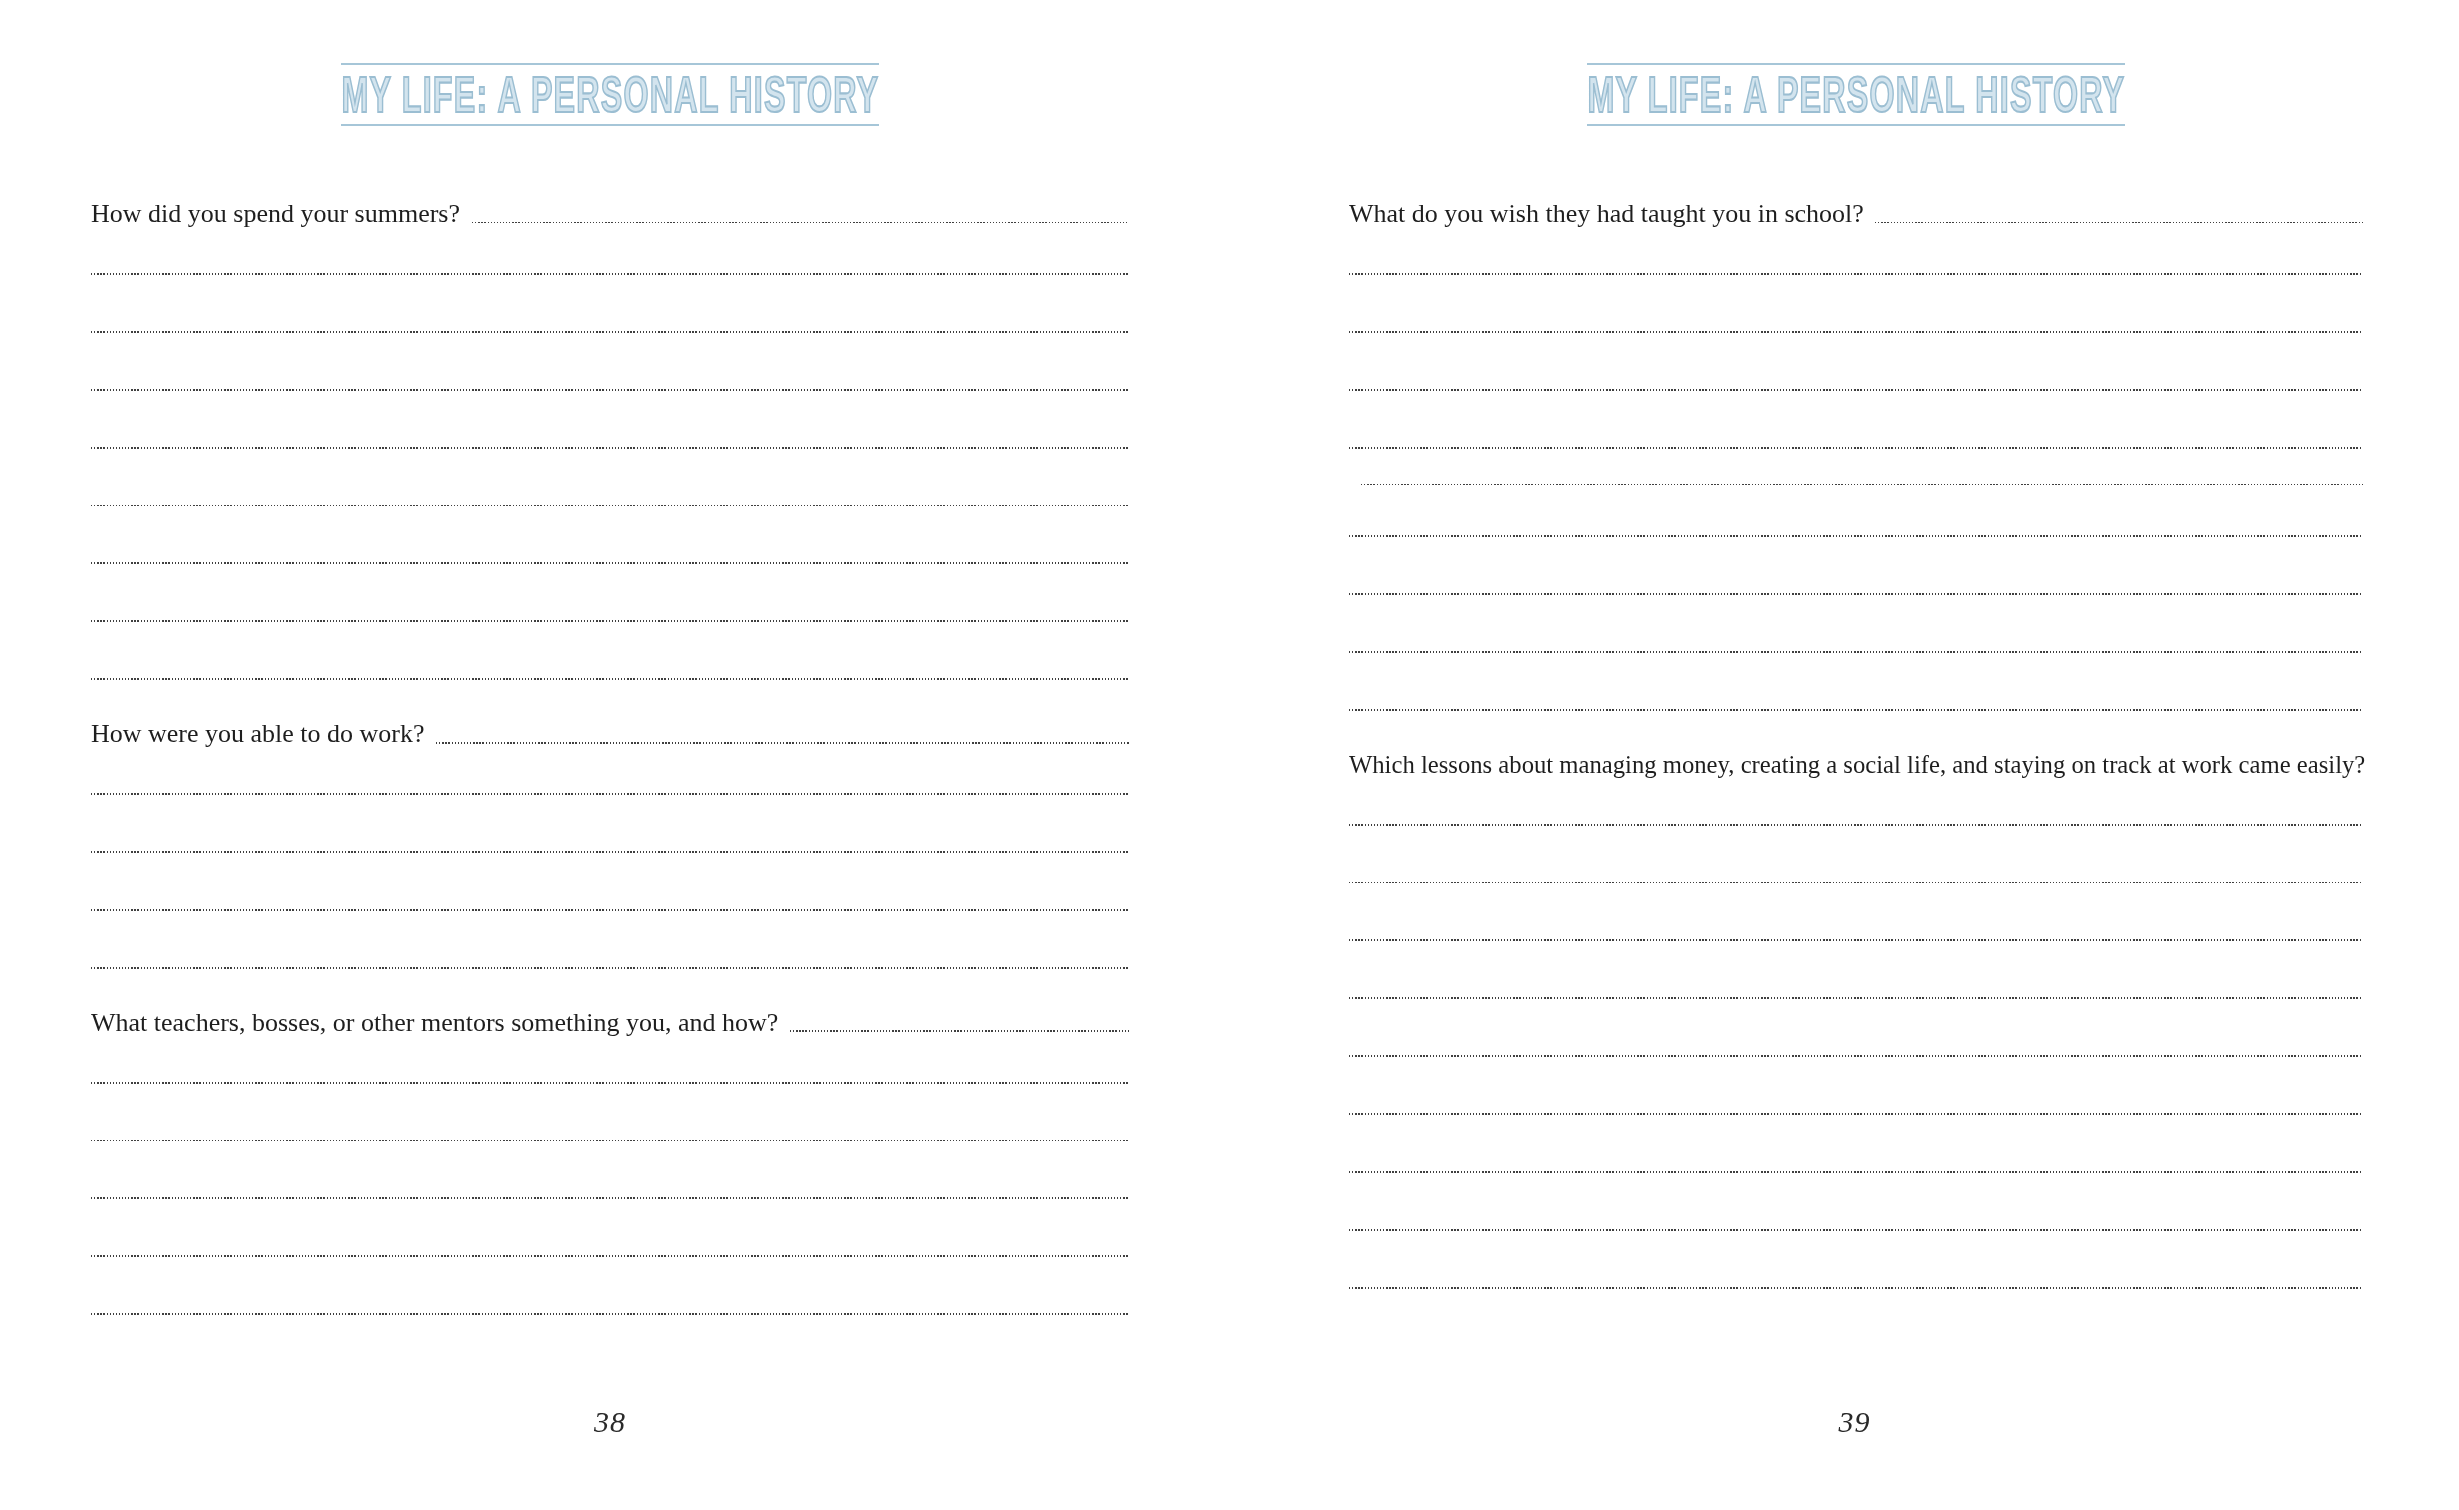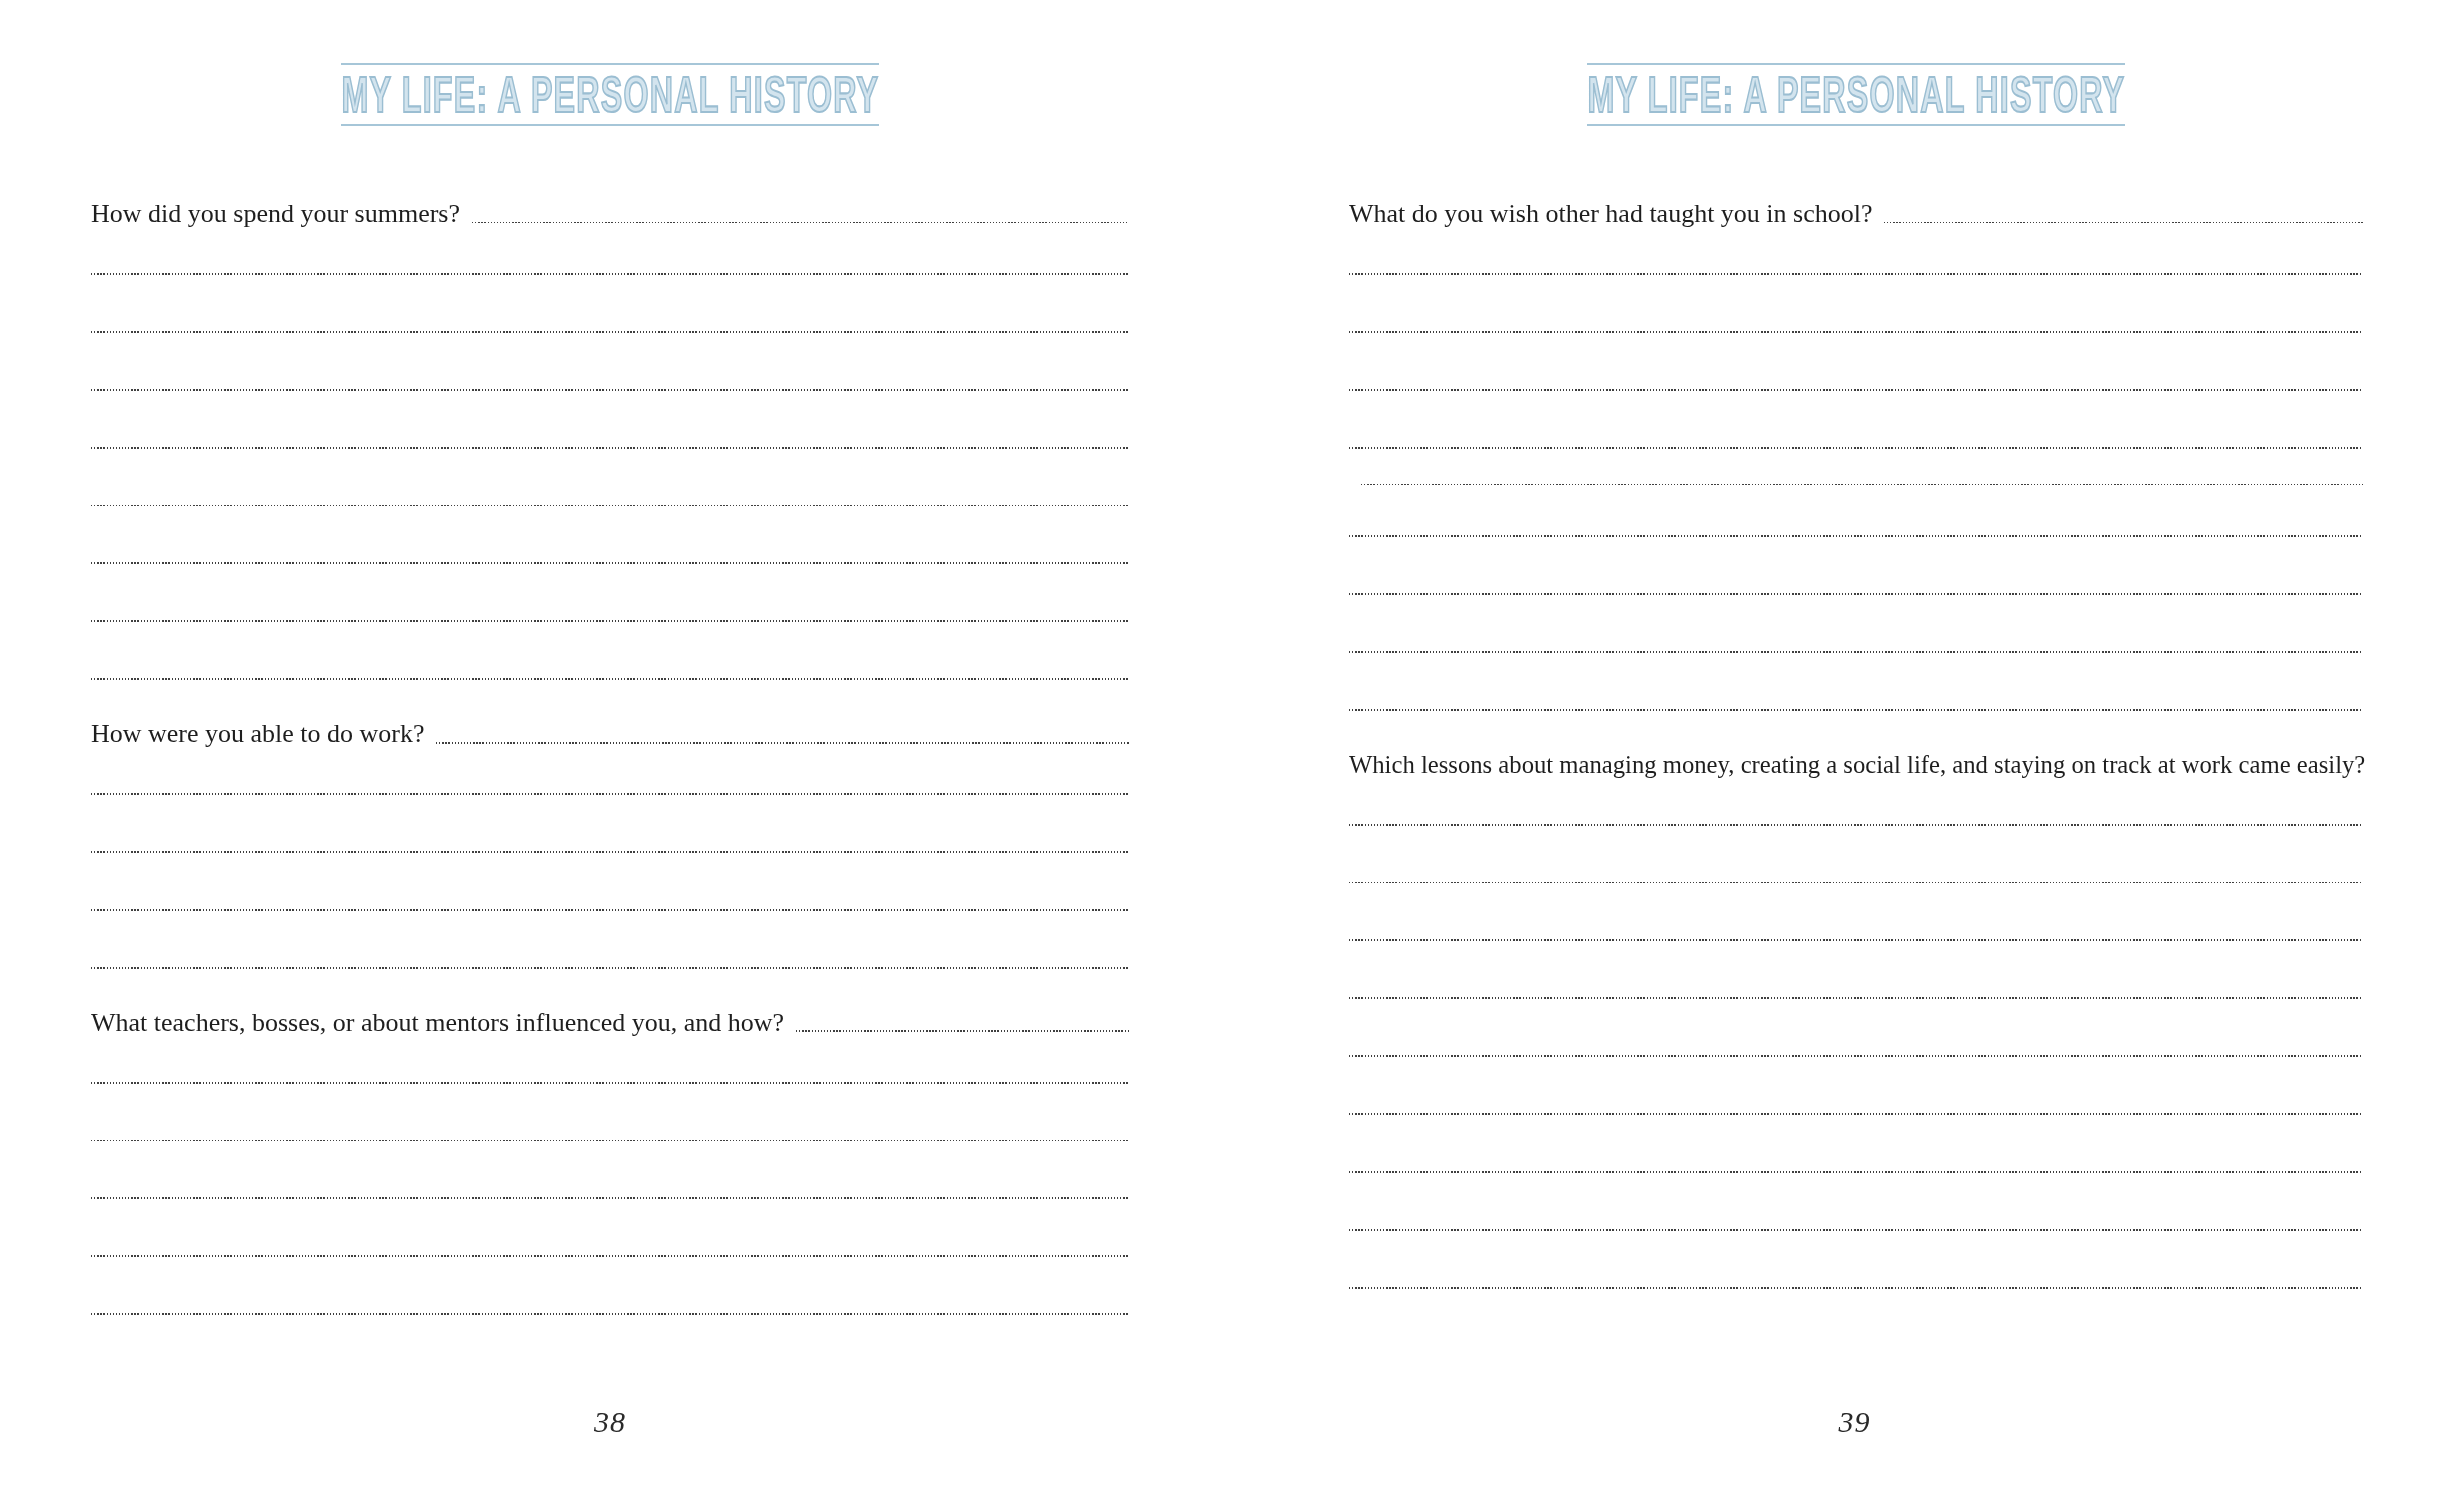--- a/index.html
+++ b/index.html
@@ -100,39 +100,39 @@
       <div class="blank-line dots"></div>
       <div class="q-row">
         <span class="q-text">How were you able to do work?</span>
         <div class="q-leader dots"></div>
       </div>
       <div class="blank-line dots"></div>
       <div class="blank-line dots"></div>
       <div class="blank-line dots"></div>
       <div class="blank-line dots"></div>
       <div class="q-row">
-        <span class="q-text">What teachers, bosses, or about mentors influenced you, and how?</span>
+        <span class="q-text">What teachers, bosses, or other mentors something you, and how?</span>
         <div class="q-leader dots"></div>
       </div>
       <div class="blank-line dots"></div>
       <div class="blank-line dots"></div>
       <div class="blank-line dots"></div>
       <div class="blank-line dots"></div>
       <div class="blank-line dots"></div>
     </div>
   <div class="page-number">38</div>
 </section>
 
 <section class="page right">
   <header class="title-block">
     <span class="title-text" style="transform: scaleX(0.644419); transform-origin: center center;">MY LIFE: A PERSONAL HISTORY</span>
   </header>
   <div class="questions">
       <div class="q-row first">
-        <span class="q-text">What do you wish other had taught you in school?</span>
+        <span class="q-text">What do you wish they had taught you in school?</span>
         <div class="q-leader dots"></div>
       </div>
       <div class="blank-line dots"></div>
       <div class="blank-line dots"></div>
       <div class="blank-line dots"></div>
       <div class="blank-line dots"></div>
       <div class="q-row">
         <div class="q-leader dots"></div>
       </div>
       <div class="blank-line dots"></div>

